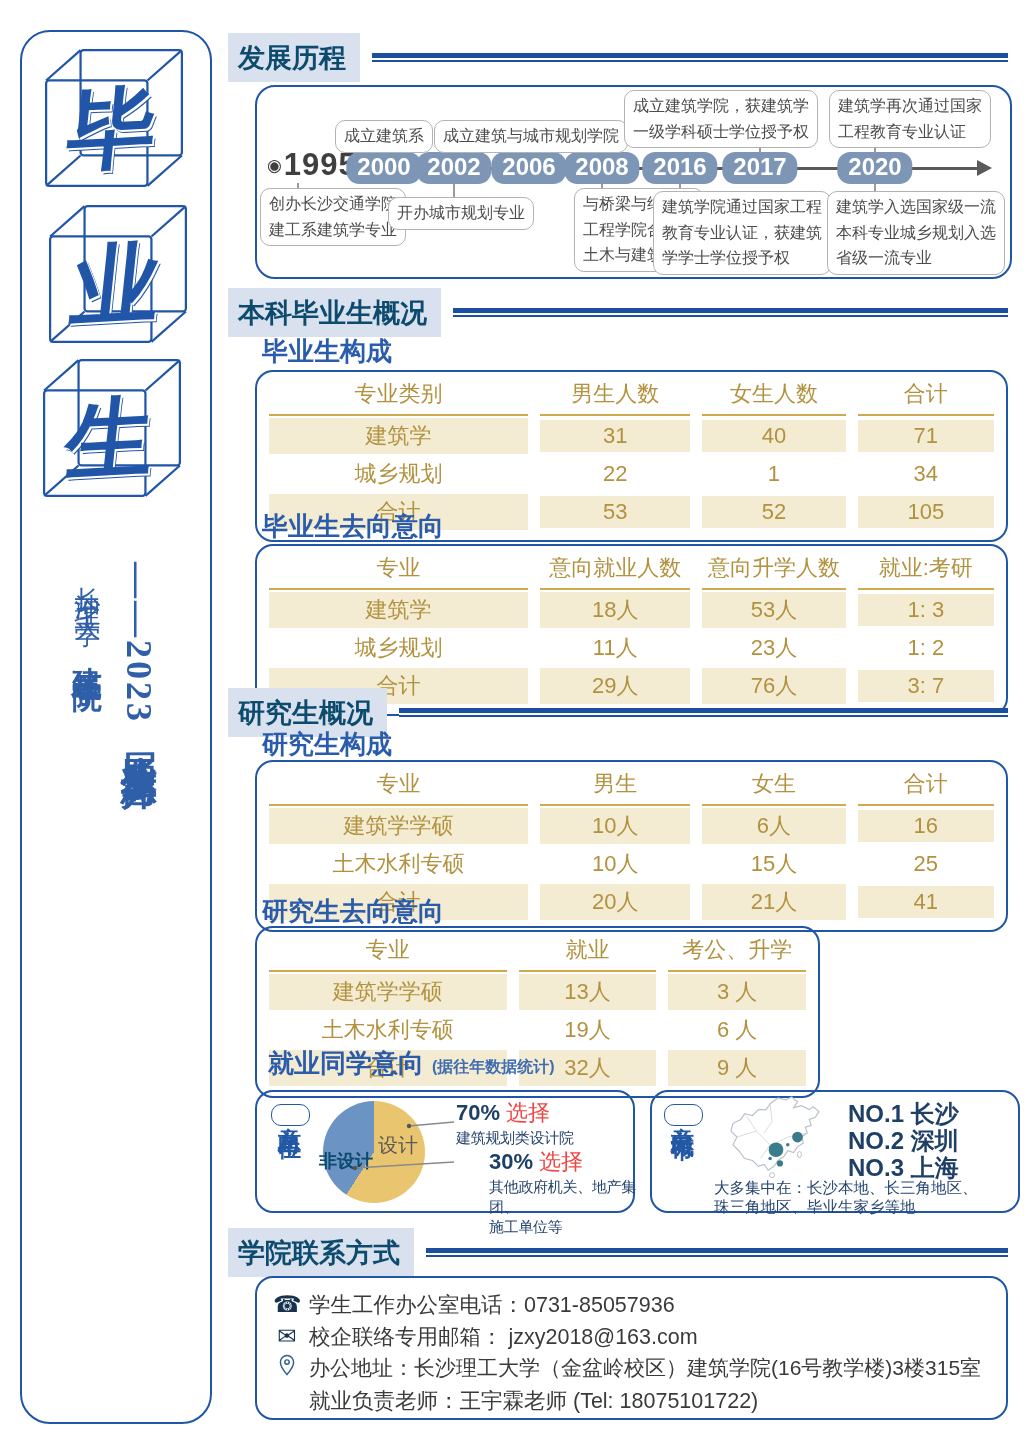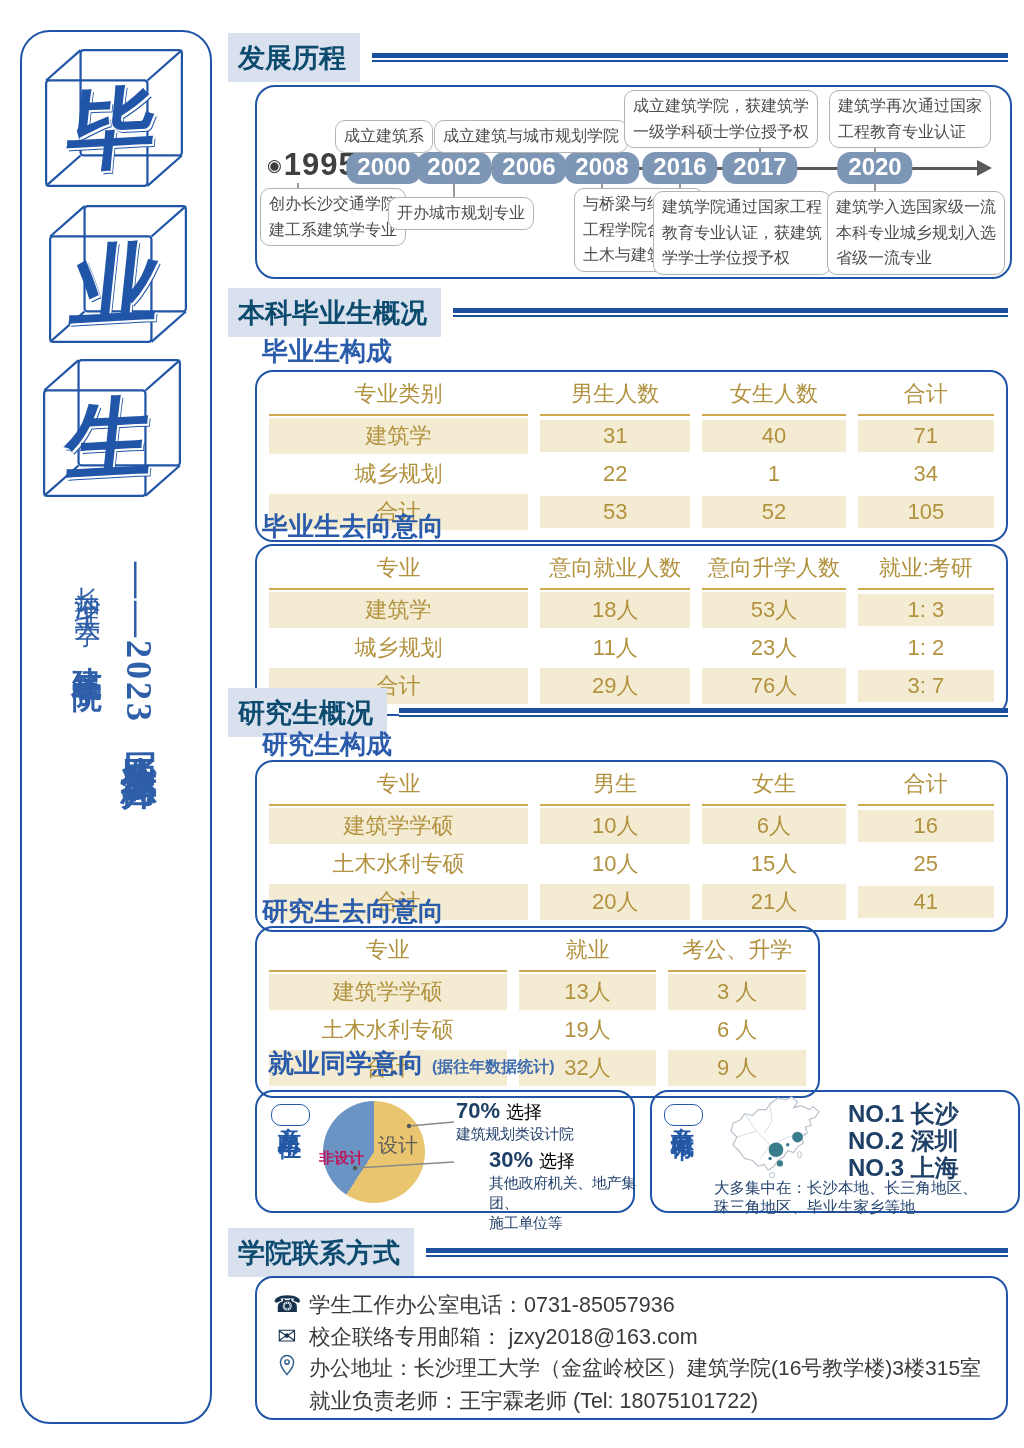--- a/index.html
+++ b/index.html
@@ -45,24 +45,24 @@
   .td{color:#b2923f;}
   .trow.odd .td{background:#f3ebd2;}
   .trow{margin-top:0;}
   .trow + .trow{margin-top:2px;}
 
   
   .intent-box{position:absolute;top:1090px;height:123px;border:2.5px solid #2055a7;border-radius:18px;box-sizing:border-box;}
   .v-label{position:absolute;writing-mode:vertical-rl;text-orientation:upright;color:#2258a5;font-weight:bold;font-size:23px;letter-spacing:3px;border:1.5px solid #2258a5;border-radius:10px;padding:4px 3px;text-align:center;}
   .pie{position:absolute;left:66px;top:9px;width:102px;height:102px;border-radius:50%;background:conic-gradient(from 0deg,#eac56f 0 213deg,#6b93c4 213deg 360deg);}
   .pie-lab1{position:absolute;left:121px;top:40px;font-size:20px;color:#595959;}
-  .pie-lab2{position:absolute;left:62px;top:57px;font-size:15px;font-weight:bold;color:#be185d;}
+  .pie-lab2{position:absolute;left:62px;top:57px;font-size:18px;font-weight:bold;color:#0c4a6e;}
   .ann{position:absolute;left:199px;width:176px;color:#27456f;}
   .ann .pct{font-weight:bold;font-size:22px;color:#1e3f66;}
-  .ann .verb{font-size:18px;color:#000000;margin-left:6px;}
+  .ann .verb{font-size:22px;color:#ef4444;margin-left:6px;}
   .ann .desc{font-size:15px;line-height:1.32;white-space:pre-line;letter-spacing:-0.3px;}
   .rank{position:absolute;left:196px;color:#1e3f66;font-weight:bold;font-size:24px;white-space:nowrap;}
   .map-caption{position:absolute;left:62px;top:86px;width:288px;font-size:15.5px;line-height:1.25;color:#27456f;white-space:pre-line;}
 
   
   .contact-box{position:absolute;left:255px;top:1276px;width:753px;height:144px;border:2.5px solid #2055a7;border-radius:18px;box-sizing:border-box;}
   .c-line{position:absolute;left:16px;display:flex;align-items:center;gap:8px;color:#3a3a3a;font-size:21.5px;white-space:nowrap;}
   .c-icon{width:28px;text-align:center;font-size:23px;color:#16324f;flex:none;}
 </style>
 </head>

